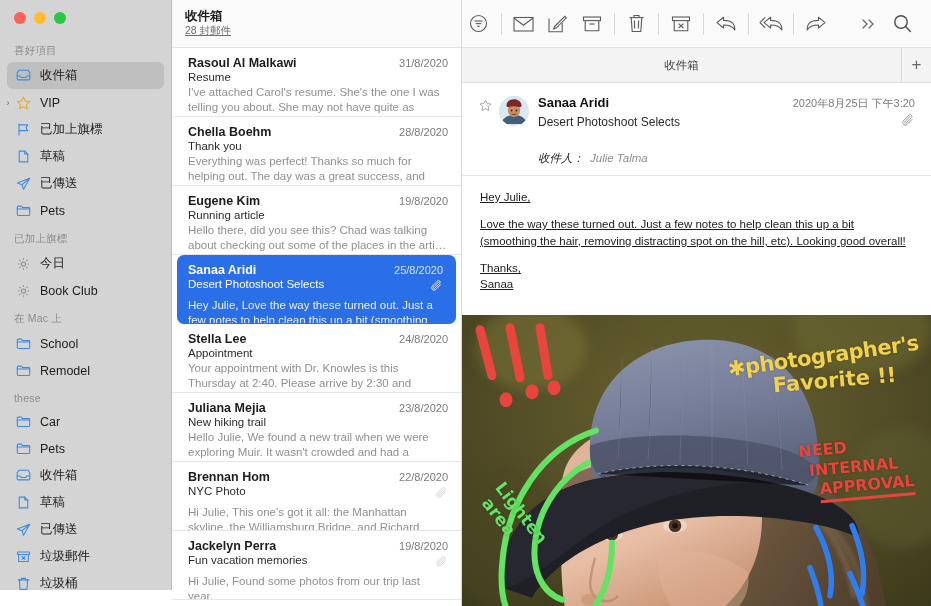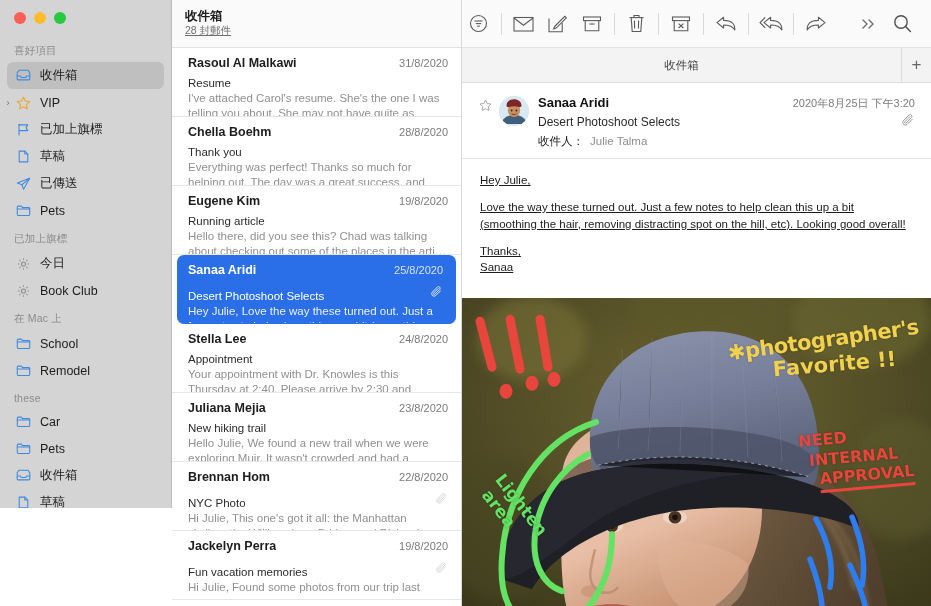--- a/index.html
+++ b/index.html
@@ -5,21 +5,21 @@
   * { margin:0; padding:0; box-sizing:border-box; }
   html,body { width:931px; height:606px; overflow:hidden; }
   body {
     font-family:"Liberation Sans","DejaVu Sans",sans-serif;
     background:#ffffff; -webkit-font-smoothing:antialiased;
   }
   .window { position:relative; width:931px; height:606px; display:flex; overflow:hidden; background:#fff; }
 
   
   .sidebar {
-    width:172px; height:508px; flex:0 0 172px;
+    width:172px; height:590px; flex:0 0 172px;
     background:#d4d4d4; border-right:1px solid #bdbdbd;
     padding-top:36px; overflow:hidden; position:relative;
   }
   .traffic { position:absolute; top:12px; left:14px; display:flex; gap:8px; }
   .tl { width:12px; height:12px; border-radius:50%; }
   .tl.red{background:#ff5f57;} .tl.yellow{background:#febc2e;} .tl.green{background:#28c840;}
 
   .sb-section { font-size:10.5px; color:#8b8b8b; padding:8px 0 4px 14px; letter-spacing:.2px; }
   .sb-item {
     display:flex; align-items:center; height:27px; margin:0 7px; padding:0 0 0 7px;
@@ -39,21 +39,21 @@
   .ctr-sub { font-size:10.5px; color:#6e6e6e; line-height:1.3;text-decoration:underline; }
   .msg-list { flex:1; overflow:hidden; }
   .msg {
     padding:8px 13px 9px 16px; border-bottom:1px solid #e6e6e6; position:relative;
     height:69px; overflow:hidden;
   }
   .msg.selected { background:#2b6fe8; border-bottom-color:#2b6fe8; border-radius:7px; margin:0 5px; padding-left:11px; height:69px; }
   .msg-r1 { display:flex; align-items:baseline; justify-content:space-between; }
   .msg-from { font-size:12.5px; font-weight:bold; color:#1d1d1d; white-space:nowrap; overflow:hidden; text-overflow:ellipsis; }
   .msg-date { font-size:11px; color:#7b7b7b; flex:0 0 auto; margin-left:8px; }
-  .msg-r2 { display:flex; align-items:flex-end; justify-content:space-between; margin-top:7px; }
+  .msg-r2 { display:flex; align-items:flex-start; justify-content:space-between; margin-top:1px; }
   .msg-subj { font-size:11.5px; color:#2b2b2b; white-space:nowrap; overflow:hidden; text-overflow:ellipsis; }
   .msg-clip { flex:0 0 auto; margin-left:6px; opacity:.45; }
   .msg-prev { font-size:11.5px; color:#909090; line-height:1.33; margin-top:2px; max-height:31px; overflow:hidden; }
   .msg.selected .msg-from, .msg.selected .msg-subj { color:#fff; }
   .msg.selected .msg-date { color:#d5e2fb; }
   .msg.selected .msg-prev { color:#eaf0fd; }
   .msg.selected .msg-clip { opacity:.9; }
   .msg.selected .msg-clip svg { stroke:#fff; }
 
   
@@ -69,21 +69,21 @@
 
   .mail-head { padding:12px 16px 9px 17px; display:flex; align-items:flex-start; border-bottom:1px solid #e4e4e4; }
   .star { width:14px; flex:0 0 14px; margin-top:3px; margin-right:6px; }
   .avatar { width:30px; height:30px; flex:0 0 30px; border-radius:50%; margin-right:9px; margin-top:1px; overflow:hidden; position:relative; background:#cfe3ef; }
   .mh-body { flex:1; min-width:0; }
   .mh-r1 { display:flex; align-items:baseline; justify-content:space-between; }
   .mh-name { font-size:13px; font-weight:bold; color:#111; }
   .mh-date { font-size:11px; color:#7c7c7c; white-space:nowrap; margin-left:10px; }
   .mh-r2 { display:flex; align-items:center; justify-content:space-between; margin-top:2px; }
   .mh-subj { font-size:12px; color:#2a2a2a; font-weight:500; }
-  .mh-r3 { margin-top:3px; font-size:11.5px; }
+  .mh-r3 { margin-top:20px; font-size:11.5px;font-style:italic; }
   .mh-to-lbl { color:#222; }
   .mh-to-val { color:#8e8e8e; margin-left:6px; }
 
   .mail-body { padding:13px 18px 10px 18px; font-size:11.5px; color:#1c1c1c; line-height:1.42; flex:0 0 auto; }
   .mail-body p { margin-bottom:11px;text-decoration:underline; }
   .mail-body p:last-child { margin-bottom:12px; }
 
   
   .photo { flex:1; position:relative; overflow:hidden; background:#4b4a24; min-height:0; }
   .photo svg { position:absolute; inset:0; width:100%; height:100%; display:block; }

